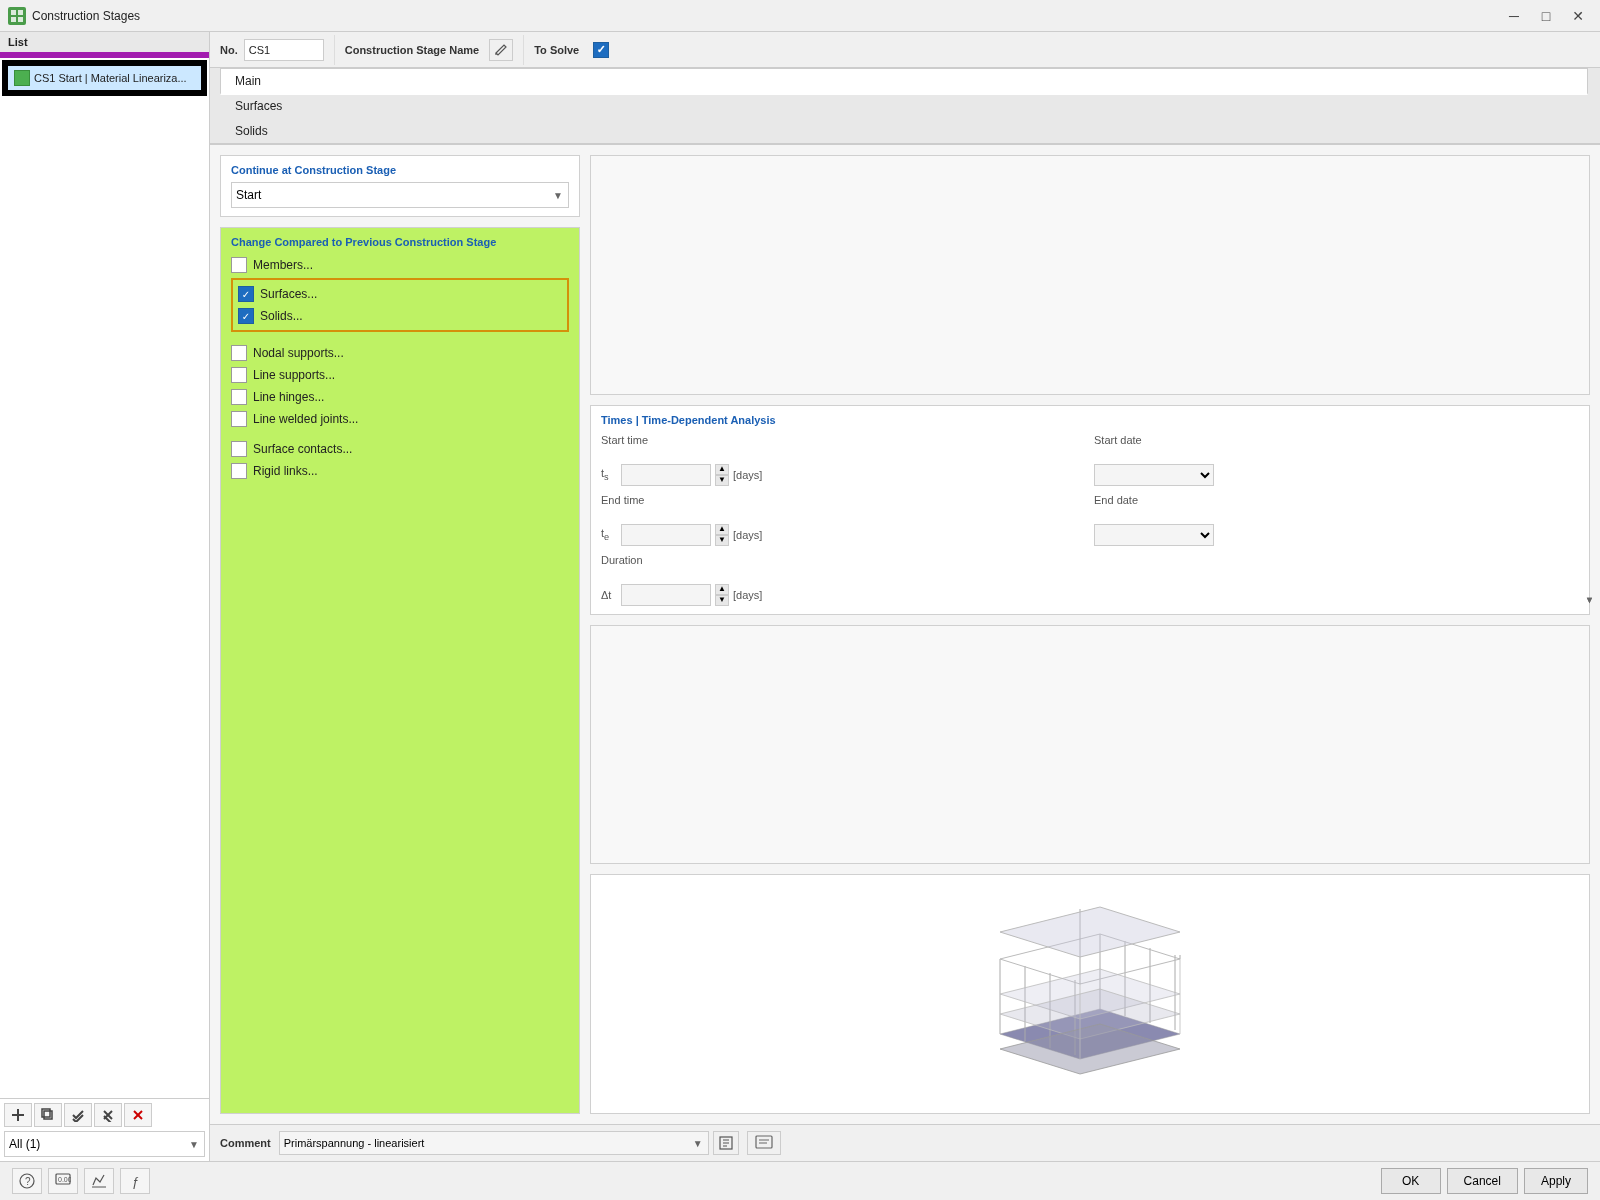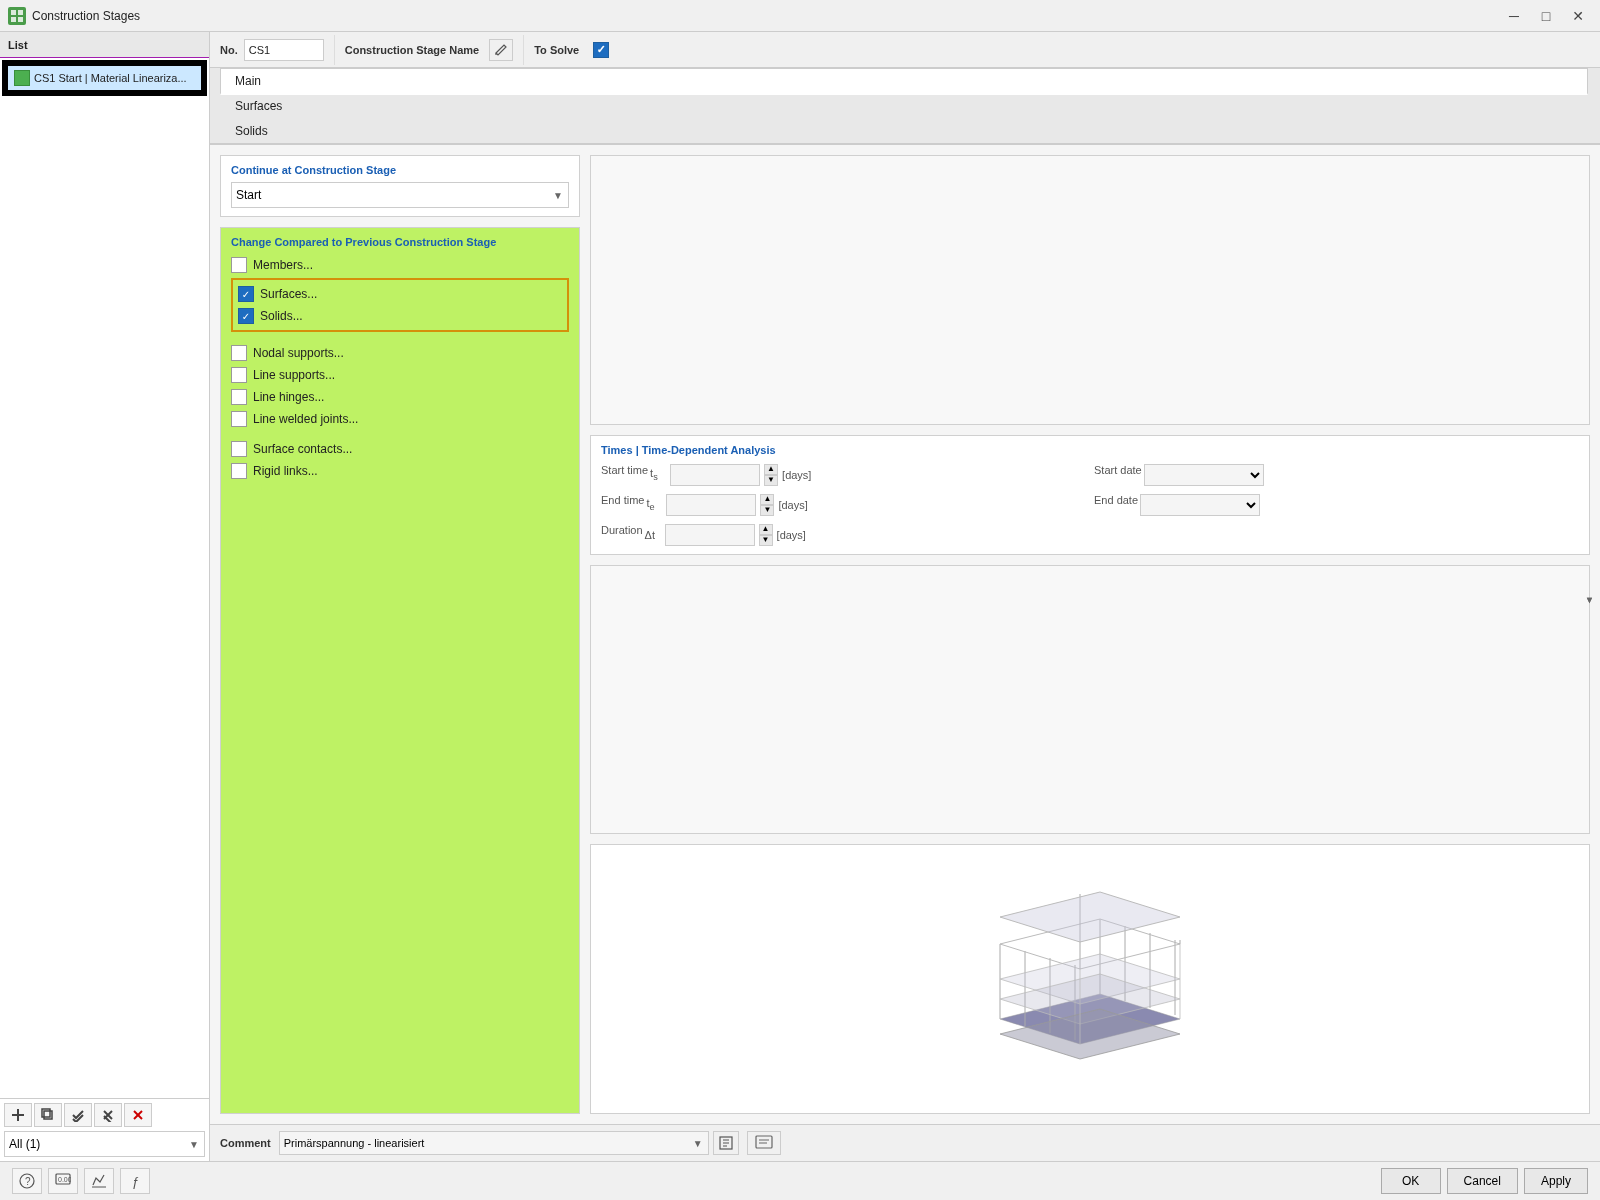--- a/index.html
+++ b/index.html
@@ -31,21 +31,21 @@
     .content-area {
       display: flex; flex: 1; overflow: hidden;
     }
 
     
     .left-panel {
       width: 210px; min-width: 210px; background: #fff; border-right: 1px solid #ccc;
       display: flex; flex-direction: column;
     }
     .panel-header {
-      background: #e8e8e8; border-bottom: 1px solid #a21caf;
+      background: #e8e8e8; border-bottom: 6px solid #a21caf;
       padding: 4px 8px; font-weight: bold; font-size: 11px; height: 26px; display: flex; align-items: center;
     }
     .list-item {
       display: flex; align-items: center; gap: 4px;
       padding: 4px 6px; background: #cce8ff; border: 6px solid #000000;
       margin: 2px; font-size: 11px; cursor: pointer;
     }
     .list-item-color { width: 16px; height: 16px; background: #4caf50; border: 1px solid #388e3c; }
     .list-spacer { flex: 1; }
 
@@ -174,21 +174,21 @@
     .right-col { display: flex; flex-direction: column; gap: 10px; flex: 1; }
 
     
     .times-section {
       background: #fff; border: 1px solid #d0d0d0; padding: 8px 10px;
     }
     .times-title { font-weight: bold; font-size: 11px; color: #1a5fb4; margin-bottom: 8px; }
     .times-grid {
       display: grid; grid-template-columns: 1fr 1fr; gap: 8px;
     }
-    .time-field { display: flex; flex-direction: row; gap: 2px; }
+    .time-field { display: flex; flex-direction: column; gap: 18px; }
     .time-label { font-size: 11px; color: #555; }
     .time-row { display: flex; align-items: center; gap: 4px; }
     .time-input-label { font-size: 11px; color: #555; width: 16px; }
     .time-input {
       width: 90px; height: 22px; border: 1px solid #ccc; background: #f5f5f5;
       padding: 0 4px; font-size: 11px;
     }
     .time-unit { font-size: 11px; color: #555; }
     .time-select {
       width: 80px; height: 22px; border: 1px solid #ccc; background: #f5f5f5;

